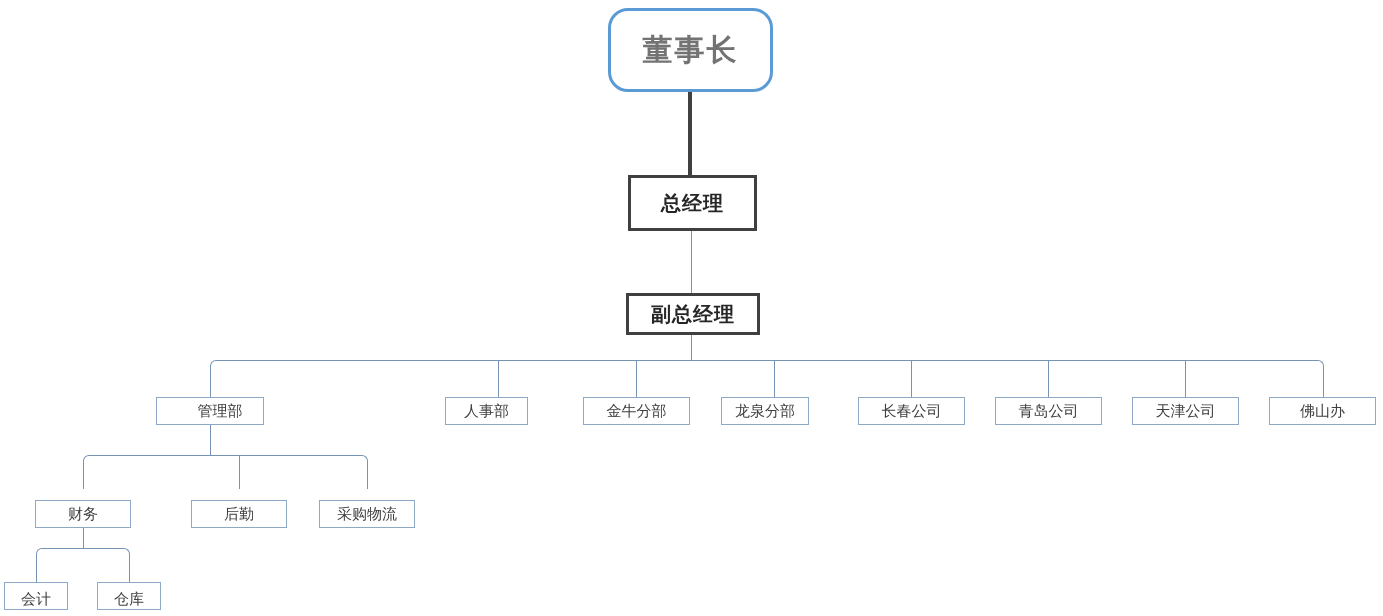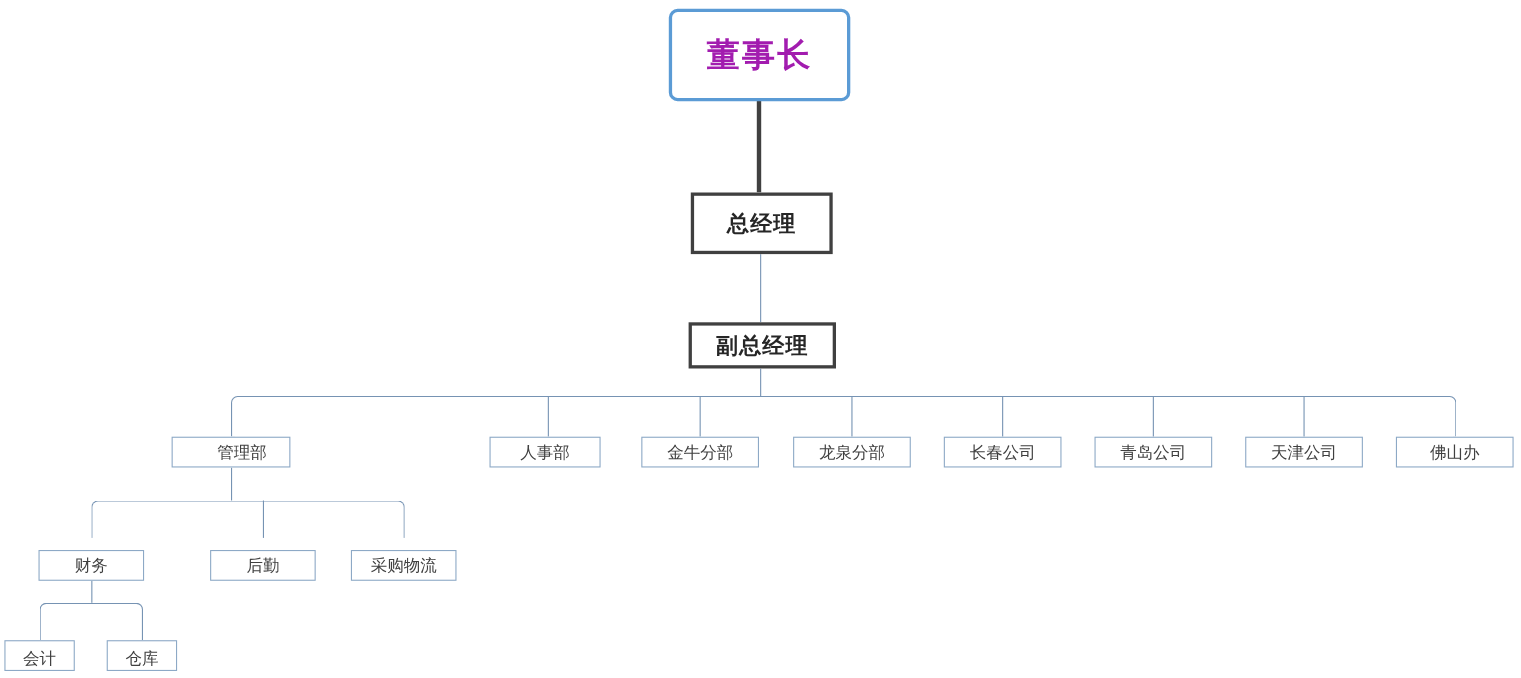--- a/index.html
+++ b/index.html
@@ -23,41 +23,41 @@
     display: flex;
     align-items: center;
     justify-content: center;
     color: #404040;
     white-space: nowrap;
     z-index: 2;
   }
   .node-chairman {
     left: 608px; top: 8px; width: 165px; height: 84px;
     border: 3px solid #5b9bd5;
-    border-radius: 8px;
-    font-size: 30px; font-weight: bold; color: #a21caf;
+    border-radius: 20px;
+    font-size: 30px; font-weight: bold; color: #737373;
     letter-spacing: 2px;
   }
   .node-manager {
     border: 3px solid #404040;
     font-size: 20px; font-weight: bold; color: #262626;
     letter-spacing: 1px;
   }
   .node-gm  { left: 628px; top: 175px; width: 129px; height: 56px; }
   .node-dgm { left: 626px; top: 293px; width: 134px; height: 42px; }
   .node-small {
     border: 1px solid #8da9c6;
     font-size: 15px;
     height: 28px;
   }
   .l4 { top: 397px; }
   .n-mgmt      { left: 156px;  width: 108px; padding-left: 20px; }
-  .n-hr        { left: 445px;  width: 101px; }
+  .n-hr        { left: 445px;  width: 83px; }
   .n-jinniu    { left: 583px;  width: 107px; }
-  .n-longquan  { left: 721px;  width: 107px; }
+  .n-longquan  { left: 721px;  width: 88px; }
   .n-changchun { left: 858px;  width: 107px; }
   .n-qingdao   { left: 995px;  width: 107px; }
   .n-tianjin   { left: 1132px; width: 107px; }
   .n-foshan    { left: 1269px; width: 107px; }
   .l5 { top: 500px; }
   .n-finance   { left: 35px;  width: 96px; }
   .n-rear      { left: 191px; width: 96px; }
   .n-purch     { left: 319px; width: 96px; }
   .l6 { top: 582px; align-items: flex-end; }
   .n-acct      { left: 4px;  width: 64px; }

